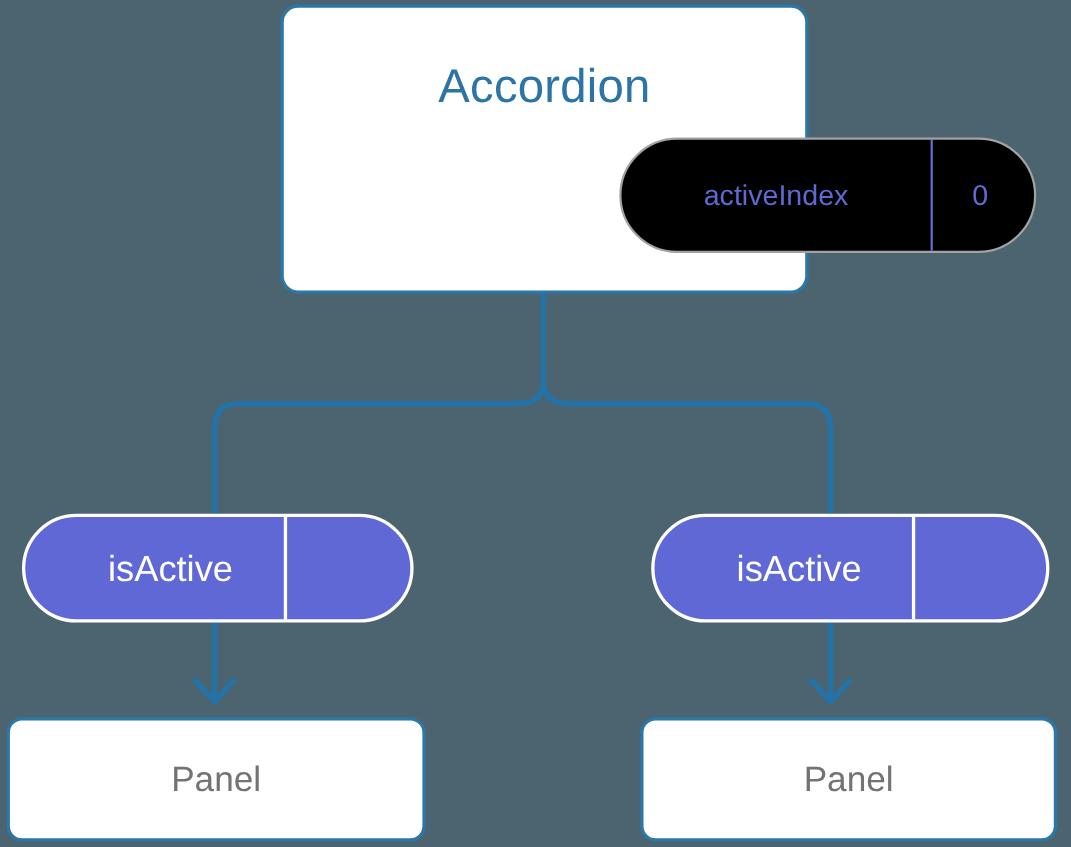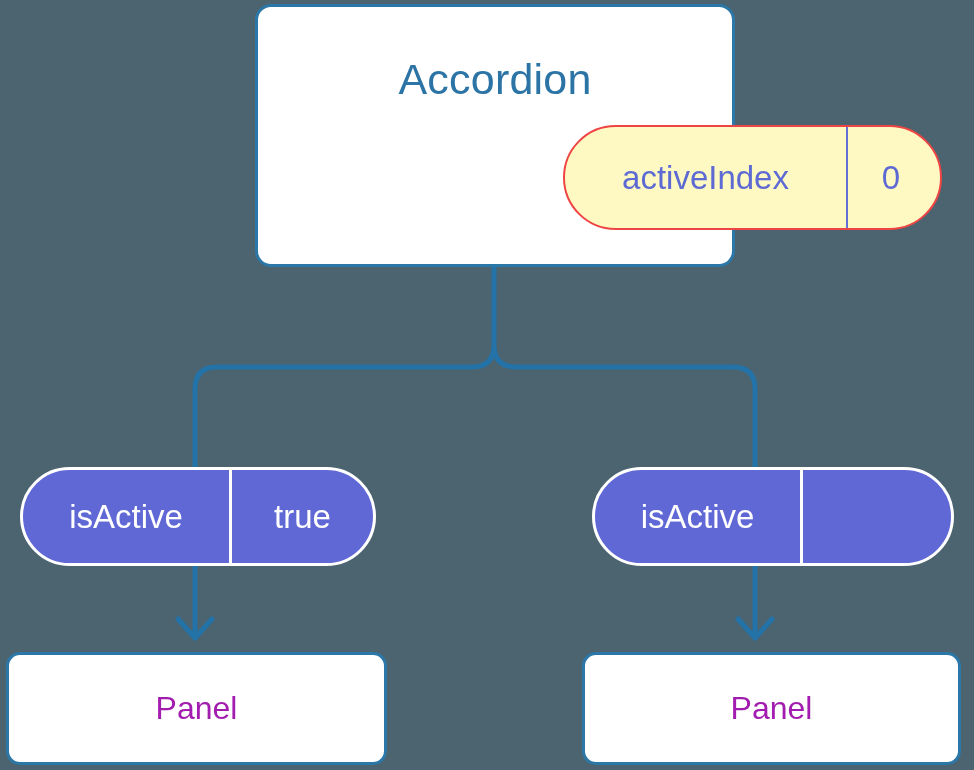--- a/index.html
+++ b/index.html
@@ -70,45 +70,46 @@
   }
   .pill .seg-name { flex: 0 0 auto; }
   .pill .seg-value { flex: 1 1 auto; }
 
   
   #accordion-prop {
     left: 305px;
     top: 118px;
     width: 379px;
     height: 105px;
-    border: 2px solid #ef4444;
+    border: 2px solid #a3a3a3;
     border-radius: 53px;
-    background: #fef9c3;
+    background: #000000;
     color: #5d6ad4;
-    font-size: 33px;
+    font-size: 26px;
   }
   #accordion-prop .seg-name {
     width: 283px;
     border-right: 2px solid #6270d6;
   }
   #accordion-prop .seg-value {
     padding-right: 6px;
   }
 
   
   .pill-filled {
     background: #6068d6;
     border: 3px solid #ffffff;
     border-radius: 52px;
     color: #ffffff;
     font-size: 33px;
     height: 99px;
   }
   .pill-filled .seg-name {
     border-right: 3px solid #ffffff;
+    margin-left: 29px;
   }
 
   #prop-left {
     left: 20px;
     top: 467px;
     width: 356px;
   }
   #prop-left .seg-name  { width: 209px; }
   #prop-left .seg-value { width: 141px; }
 
@@ -123,21 +124,21 @@
   
   .panel-card {
     position: absolute;
     background: #ffffff;
     border: 3px solid #2b77a8;
     border-radius: 14px;
     box-sizing: border-box;
     display: flex;
     align-items: center;
     justify-content: center;
-    color: #a21caf;
+    color: #737373;
     font-size: 32px;
     height: 113px;
   }
   #panel-left  { left: 6px;   top: 652px; width: 381px; }
   #panel-right { left: 582px; top: 652px; width: 379px; }
 </style>
 </head>
 <body>
 
 <div id="stage">
@@ -167,21 +168,20 @@
     <div id="accordion-title">Accordion</div>
 
     <div class="pill" id="accordion-prop">
       <div class="seg seg-name">activeIndex</div>
       <div class="seg seg-value">0</div>
     </div>
   </div>
 
   <div class="pill pill-filled" id="prop-left">
     <div class="seg seg-name">isActive</div>
-    <div class="seg seg-value">true</div>
   </div>
 
   <div class="pill pill-filled" id="prop-right">
     <div class="seg seg-name">isActive</div>
   </div>
 
   <div class="panel-card" id="panel-left">
     <span>Panel</span>
   </div>
 

